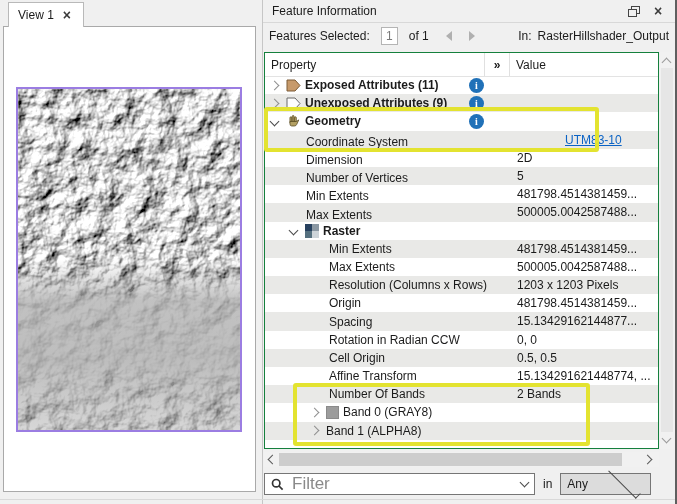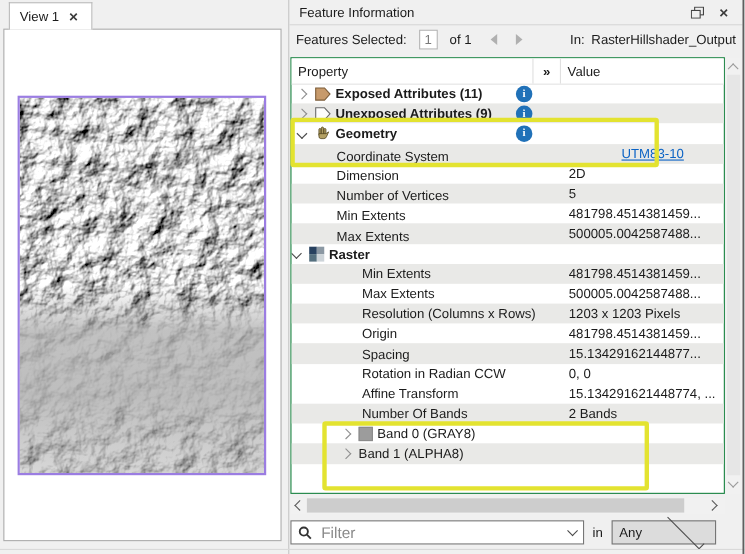--- a/index.html
+++ b/index.html
@@ -43,21 +43,21 @@
        border-bottom:1px solid #e3e3e3;display:flex;align-items:center;}
   .th-prop{width:220px;padding-left:6px;border-right:1px solid #e0e0e0;height:100%;
        display:flex;align-items:center;box-sizing:border-box;}
   .th-exp{width:25px;text-align:center;border-right:1px solid #e0e0e0;height:100%;
        display:flex;align-items:center;justify-content:center;font-weight:bold;box-sizing:border-box;}
   .th-val{flex:1;padding-left:6px;}
   .trows{position:absolute;left:0;top:23px;right:0;}
   .trow{display:flex;align-items:center;height:18.2px;position:relative;white-space:nowrap;}
   .trow.odd{background:#e9e9e7;}
   .trow.bold .row-label{font-weight:bold;}
-  .pad0{padding-left:5px;}.pad1{}.pad2{padding-left:41px;align-items:flex-end;}
+  .pad0{padding-left:5px;}.pad1{padding-left:24px;}.pad2{padding-left:41px;align-items:flex-end;}
   .pad3{padding-left:45px;}.pad4{padding-left:64px;}
   .chev{width:6px;height:6px;border-right:1.6px solid #8f8f8f;border-bottom:1.6px solid #8f8f8f;
        display:inline-block;flex:none;margin:0 8px 0 1px;}
   .chev.right{transform:rotate(-45deg);}
   .chev.down{transform:rotate(45deg);border-color:#4a4a4a;}
   .row-icon{flex:none;margin-right:4px;display:flex;align-items:center;}
   .swatch{width:13px;height:13px;background:#9c9c9c;border:1px solid #8a8a8a;box-sizing:border-box;}
   .info{position:absolute;left:204px;top:1.5px;width:15px;height:15px;border-radius:50%;
        background:#2071b8;color:#fff;font-size:10px;font-weight:bold;text-align:center;
        line-height:15px;font-family:"Liberation Serif",serif;}
@@ -75,21 +75,21 @@
   .hthumb{position:absolute;left:15px;top:1px;width:343px;height:13px;background:#cdcdcd;}
   .hscroll .left{left:5px;top:4px;transform:rotate(135deg);border-color:#5a5a5a;}
   .hscroll .right{right:8px;top:4px;transform:rotate(-45deg);border-color:#5a5a5a;}
 
   
   .fi-filter{position:absolute;left:1px;top:472px;right:26px;height:24px;display:flex;
        align-items:center;gap:8px;}
   .filter-combo{width:282px;height:22px;background:#fff;border:1px solid #767676;
        display:flex;align-items:center;gap:6px;padding:0 6px;box-sizing:border-box;}
   .filter-input{flex:1;border:none;outline:none;font-family:"Liberation Sans",sans-serif;
-       font-size:14px;color:#1b1b1b;background:transparent;min-width:0;}
+       font-size:17px;color:#1b1b1b;background:transparent;min-width:0;}
   .filter-input::placeholder{color:#8a8a8a;}
   .dd-chev{width:6px;height:6px;border-right:1.4px solid #4a4a4a;border-bottom:1.4px solid #4a4a4a;
        transform:rotate(45deg);margin-bottom:3px;flex:none;}
   .scope-dd{width:100px;height:22px;background:#dcdcdc;border:1px solid #767676;display:flex;
        align-items:center;padding:0 6px;box-sizing:border-box;}
   .scope-dd span{flex:1;}
   .bottom-line{position:absolute;left:0;right:0;top:499px;height:1px;background:#d9d9d9;}
 
   
   .hl-box{position:absolute;border:4px solid #e3e330;border-radius:3px;z-index:8;pointer-events:none;}
@@ -284,20 +284,26 @@
     <span class="row-label">Spacing</span>
 
     <span class="row-value">15.13429162144877...</span>
   </div>
           <div class="trow even pad4">
 
     <span class="row-label">Rotation in Radian CCW</span>
 
     <span class="row-value">0, 0</span>
   </div>
+          <div class="trow odd pad4">
+
+    <span class="row-label">Cell Origin</span>
+
+    <span class="row-value">0.5, 0.5</span>
+  </div>
           <div class="trow even pad4">
 
     <span class="row-label">Affine Transform</span>
 
     <span class="row-value">15.134291621448774, ...</span>
   </div>
           <div class="trow odd pad4">
 
     <span class="row-label">Number Of Bands</span>
 

